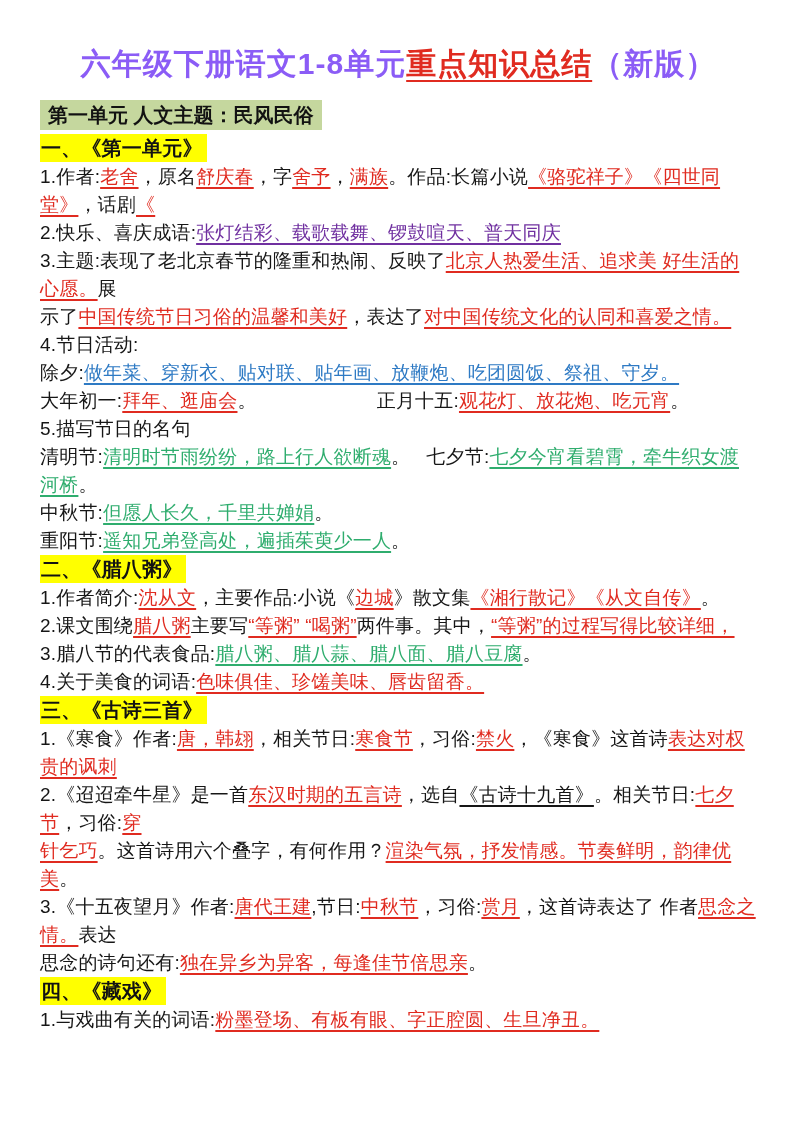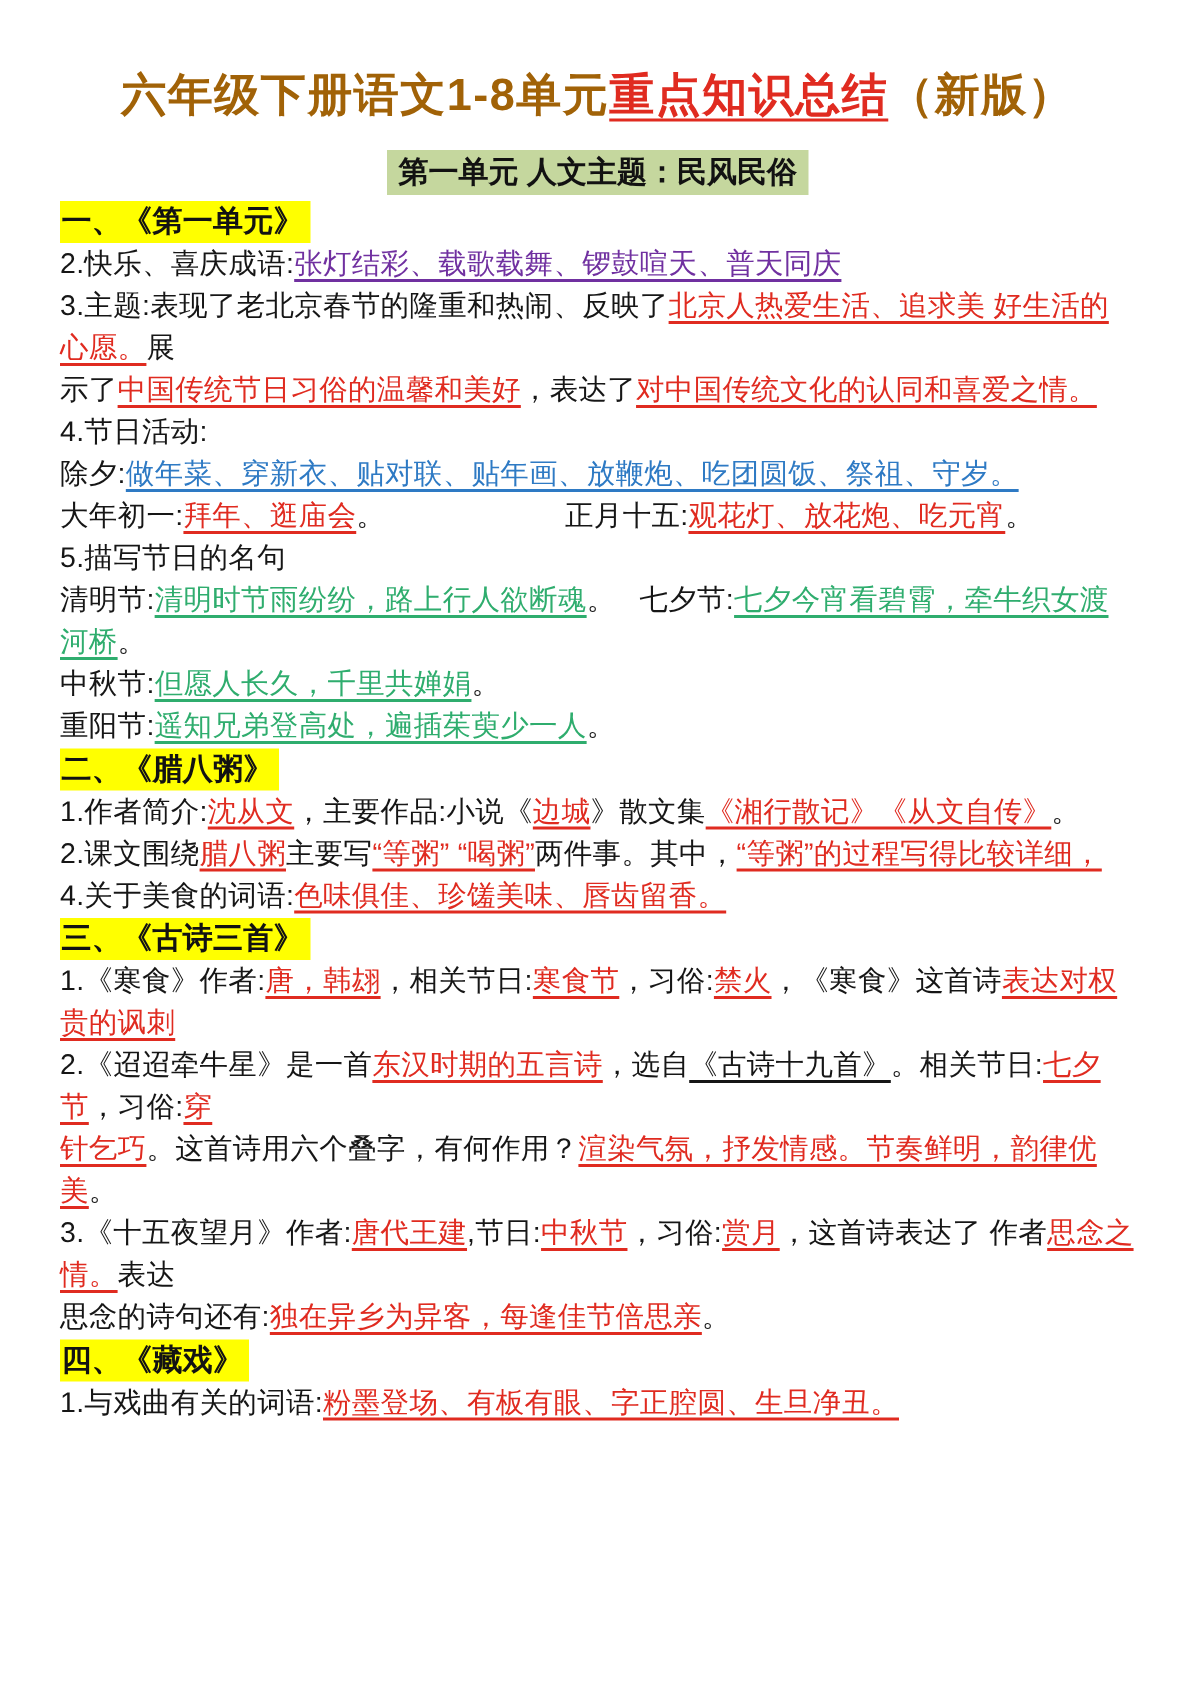--- a/index.html
+++ b/index.html
@@ -8,26 +8,26 @@
     width:793px;height:1122px;box-sizing:border-box;
     padding:44px 36px 0 40px;
     font-family:"Liberation Sans","DejaVu Sans",sans-serif;
     color:#161616;background:#ffffff;
   }
   .doc-title{
     margin:0 0 12px 0;text-align:center;
     font-size:30px;font-weight:700;letter-spacing:1px;line-height:40px;
     white-space:nowrap;
   }
-  .t-k{color:#a16207;text-align:right;}
+  .t-k{color:#8b5cf6;text-align:right;}
   .t-r{
     color:var(--red);
     text-decoration:underline;text-underline-offset:6px;text-decoration-thickness:2px;margin-top:39px;
   }
-  .subtitle-row{text-align:center;margin:16px 0 3px 0;line-height:28px;}
+  .subtitle-row{margin:16px 0 3px 0;line-height:28px;}
   .subtitle{
     display:inline-block;background:var(--highlight_green);
     font-size:20px;font-weight:700;padding:1px 8px;color:#121212;
   }
   .line{
     font-size:19px;line-height:28px;white-space:pre-wrap;
     letter-spacing:0.2px;
   }
   .header-text{
     display:inline-block;background:var(--highlight_yellow);
@@ -47,33 +47,35 @@
 </head>
 <body>
 
 <div class="page">
   <h1 class="doc-title"><span class="t-k">六年级下册语文1-8单元</span><span class="t-r">重点知识总结</span><span class="t-k">（新版）</span></h1>
   <div class="subtitle-row">
     <span class="subtitle">第一单元 人文主题：民风民俗</span>
   </div>
   <div>
       <div class="line"><span class="header-text">一、《第一单元》</span></div>
+      <div class="line"><span class="s-k">1.作者:</span><span class="s-r">老舍</span><span class="s-k">，原名</span><span class="s-r">舒庆春</span><span class="s-k">，字</span><span class="s-r">舍予</span><span class="s-k">，</span><span class="s-r">满族</span><span class="s-k">。作品:长篇小说</span><span class="s-r">《骆驼祥子》《四世同堂》</span><span class="s-k">，话剧</span><span class="s-r">《</span></div>
       <div class="line"><span class="s-k">2.快乐、喜庆成语:</span><span class="s-p">张灯结彩、载歌载舞、锣鼓喧天、普天同庆</span></div>
       <div class="line"><span class="s-k">3.主题:表现了老北京春节的隆重和热闹、反映了</span><span class="s-r">北京人热爱生活、追求美 好生活的心愿。</span><span class="s-k">展</span></div>
       <div class="line"><span class="s-k">示了</span><span class="s-r">中国传统节日习俗的温馨和美好</span><span class="s-k">，表达了</span><span class="s-r">对中国传统文化的认同和喜爱之情。</span></div>
       <div class="line"><span class="s-k">4.节日活动:</span></div>
       <div class="line"><span class="s-k">除夕:</span><span class="s-b">做年菜、穿新衣、贴对联、贴年画、放鞭炮、吃团圆饭、祭祖、守岁。</span></div>
       <div class="line"><span class="s-k">大年初一:</span><span class="s-r">拜年、逛庙会</span><span class="s-k">。</span><span class="gap" style="width: 120px;"></span><span class="s-k">正月十五:</span><span class="s-r">观花灯、放花炮、吃元宵</span><span class="s-k">。</span></div>
       <div class="line"><span class="s-k">5.描写节日的名句</span></div>
       <div class="line"><span class="s-k">清明节:</span><span class="s-g">清明时节雨纷纷，路上行人欲断魂</span><span class="s-k">。</span><span class="gap" style="width: 16px;"></span><span class="s-k">七夕节:</span><span class="s-g">七夕今宵看碧霄，牵牛织女渡河桥</span><span class="s-k">。</span></div>
       <div class="line"><span class="s-k">中秋节:</span><span class="s-g">但愿人长久，千里共婵娟</span><span class="s-k">。</span></div>
       <div class="line"><span class="s-k">重阳节:</span><span class="s-g">遥知兄弟登高处，遍插茱萸少一人</span><span class="s-k">。</span></div>
       <div class="line"><span class="header-text">二、《腊八粥》</span></div>
       <div class="line"><span class="s-k">1.作者简介:</span><span class="s-r">沈从文</span><span class="s-k">，主要作品:小说《</span><span class="s-r">边城</span><span class="s-k">》散文集</span><span class="s-r">《湘行散记》《从文自传》</span><span class="s-k">。</span></div>
       <div class="line"><span class="s-k">2.课文围绕</span><span class="s-r">腊八粥</span><span class="s-k">主要写</span><span class="s-r">“等粥” “喝粥”</span><span class="s-k">两件事。其中，</span><span class="s-r">“等粥”的过程写得比较详细，</span></div>
+      <div class="line"><span class="s-k">3.腊八节的代表食品:</span><span class="s-g">腊八粥、腊八蒜、腊八面、腊八豆腐</span><span class="s-k">。</span></div>
       <div class="line"><span class="s-k">4.关于美食的词语:</span><span class="s-r">色味俱佳、珍馐美味、唇齿留香。</span></div>
       <div class="line"><span class="header-text">三、《古诗三首》</span></div>
       <div class="line"><span class="s-k">1.《寒食》作者:</span><span class="s-r">唐，韩翃</span><span class="s-k">，相关节日:</span><span class="s-r">寒食节</span><span class="s-k">，习俗:</span><span class="s-r">禁火</span><span class="s-k">，《寒食》这首诗</span><span class="s-r">表达对权贵的讽刺</span></div>
       <div class="line"><span class="s-k">2.《迢迢牵牛星》是一首</span><span class="s-r">东汉时期的五言诗</span><span class="s-k">，选自</span><span class="s-ku">《古诗十九首》</span><span class="s-k">。相关节日:</span><span class="s-r">七夕节</span><span class="s-k">，习俗:</span><span class="s-r">穿</span></div>
       <div class="line"><span class="s-r">针乞巧</span><span class="s-k">。这首诗用六个叠字，有何作用？</span><span class="s-r">渲染气氛，抒发情感。节奏鲜明，韵律优美</span><span class="s-k">。</span></div>
       <div class="line"><span class="s-k">3.《十五夜望月》作者:</span><span class="s-r">唐代王建</span><span class="s-k">,节日:</span><span class="s-r">中秋节</span><span class="s-k">，习俗:</span><span class="s-r">赏月</span><span class="s-k">，这首诗表达了 作者</span><span class="s-r">思念之情。</span><span class="s-k">表达</span></div>
       <div class="line"><span class="s-k">思念的诗句还有:</span><span class="s-r">独在异乡为异客，每逢佳节倍思亲</span><span class="s-k">。</span></div>
       <div class="line"><span class="header-text">四、《藏戏》</span></div>
       <div class="line"><span class="s-k">1.与戏曲有关的词语:</span><span class="s-r">粉墨登场、有板有眼、字正腔圆、生旦净丑。</span></div>
     </div>

